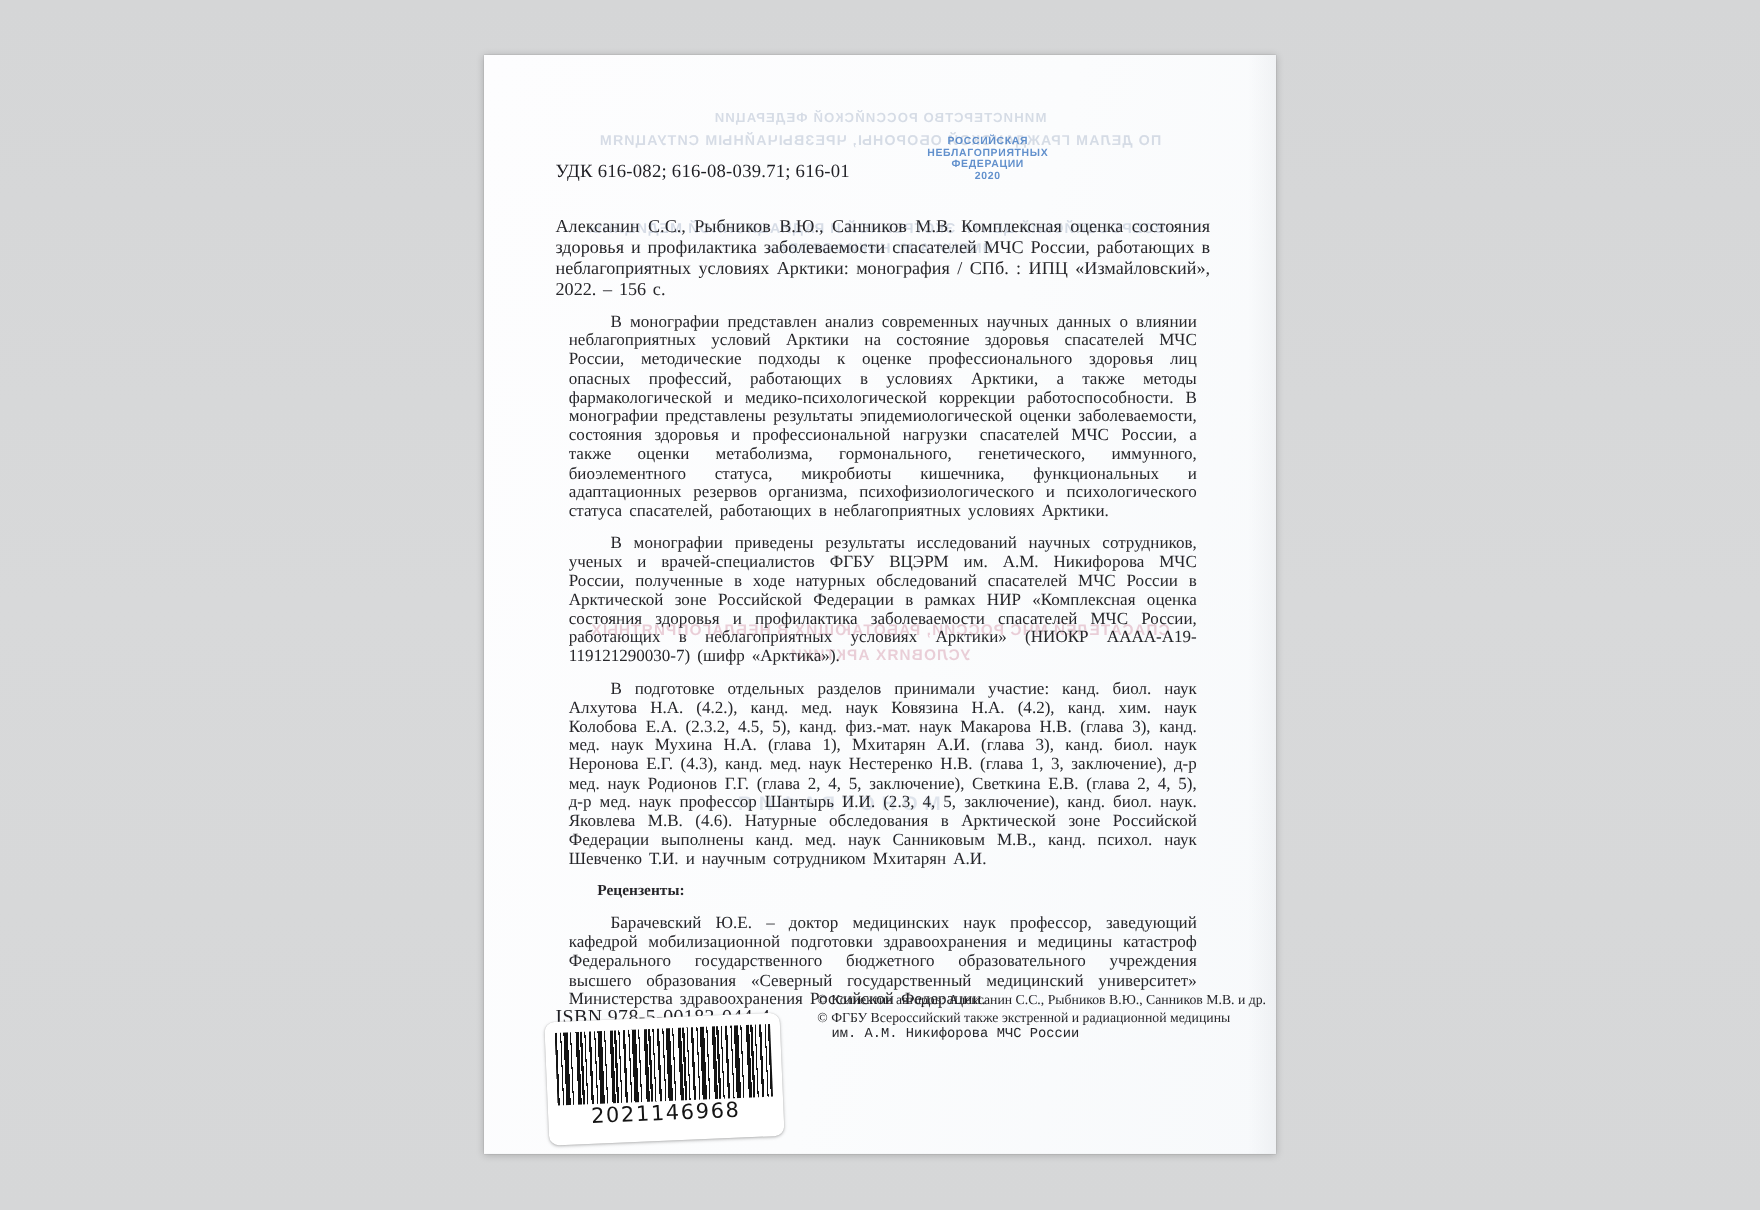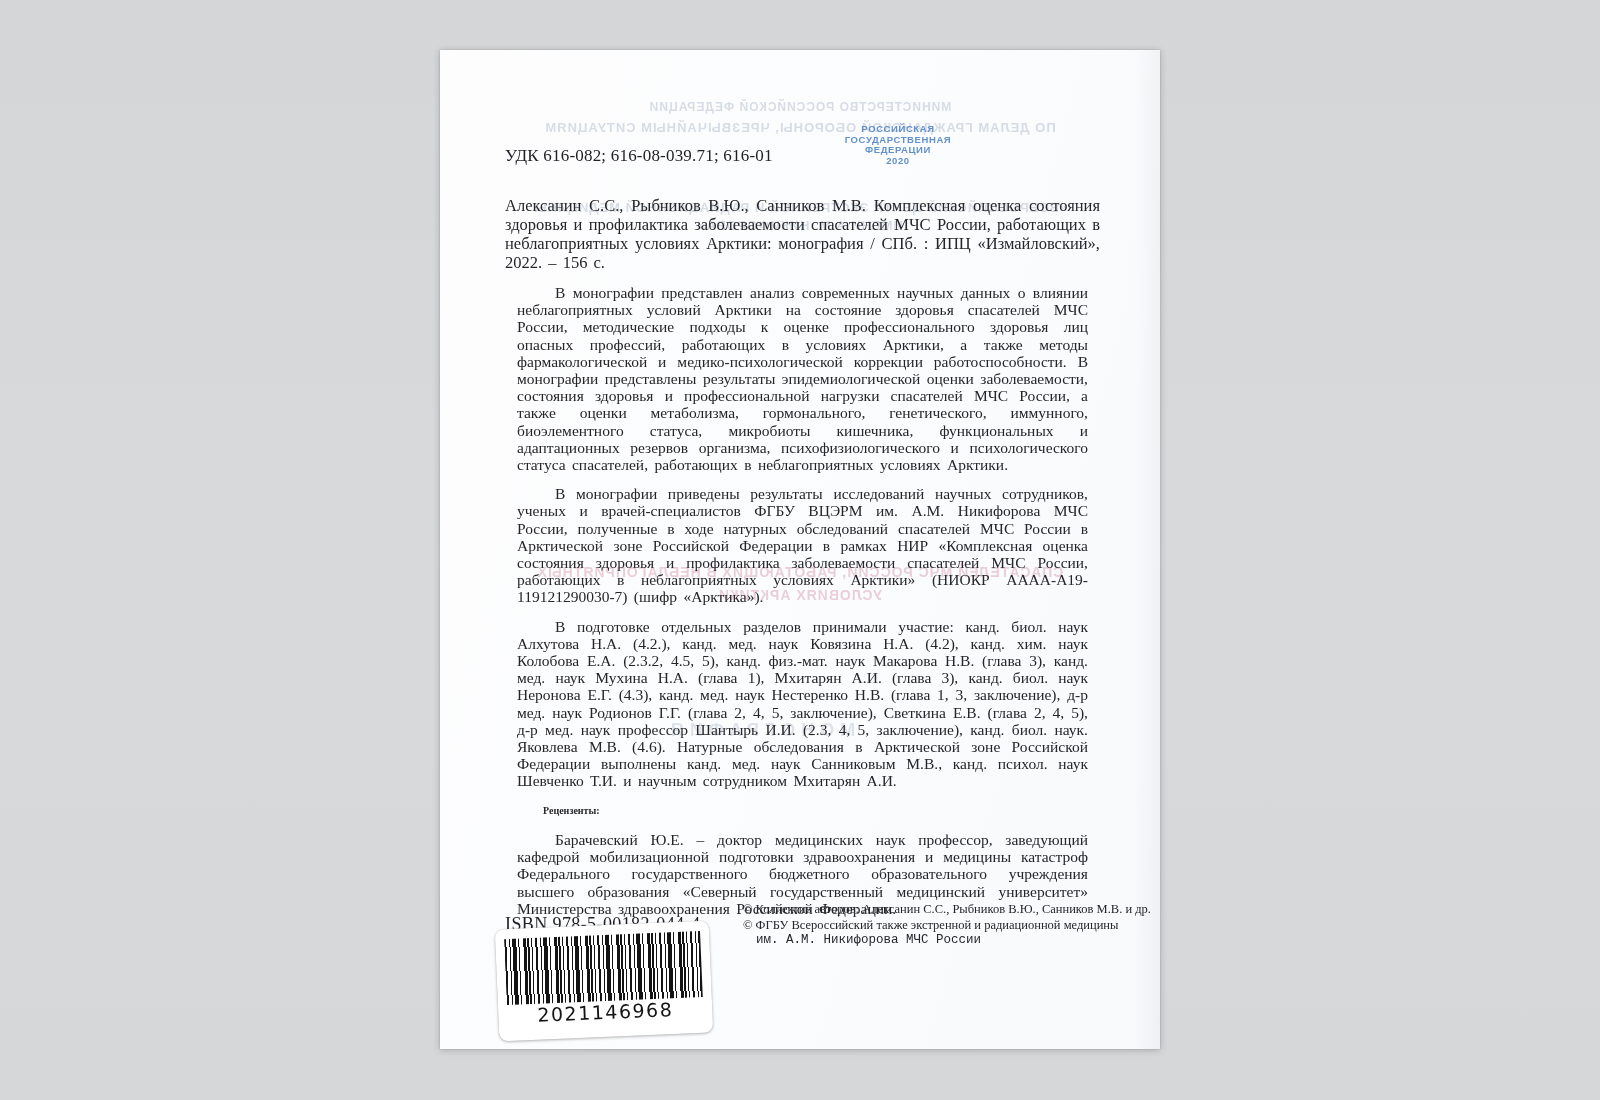--- a/index.html
+++ b/index.html
@@ -61,21 +61,21 @@
     text-align: justify; word-spacing: 2px;
     margin: 48px 0 11px 0;
   }
   .para {
     font-size: 15.5px; line-height: 17.2px;
     text-align: justify; word-spacing: 2.5px;
     text-indent: 38px;
     margin: 12px;
   }
   .reviewers-heading {
-    font-size: 10px; line-height: 17.2px;
+    font-size: 14px; line-height: 17.2px;
     font-weight: bold; text-indent: 38px; margin: 0;
   }
 
   
   .isbn {
     position: absolute; left: 65px; top: 864px;
     font-size: 18px; letter-spacing: 0.4px; color: #1f1f24;
   }
   .copyright {
     position: absolute; left: 303px; top: 852px; width: 375px;
@@ -120,21 +120,21 @@
   <div class="ghost" style="top: 150px;">«ВСЕРОССИЙСКИЙ ЦЕНТР ЭКСТРЕННОЙ И РАДИАЦИОННОЙ МЕДИЦИНЫ</div>
   <div class="ghost" style="top: 168px;">ИМЕНИ А.М. НИКИФОРОВА»</div>
   <div class="ghost pink" style="top: 514px;">СПАСАТЕЛЕЙ МЧС РОССИИ, РАБОТАЮЩИХ В НЕБЛАГОПРИЯТНЫХ</div>
   <div class="ghost pink" style="top: 537px;">УСЛОВИЯХ АРКТИКИ</div>
   <div class="ghost mono-title" style="top: 670px;">МОНОГРАФИЯ</div>
 
   <div class="udk">УДК 616-082; 616-08-039.71; 616-01</div>
 
   <div class="stamp">
     <div>РОССИЙСКАЯ</div>
-    <div>ГОСУДАРСТВЕННАЯ</div>
+    <div>НЕБЛАГОПРИЯТНЫХ</div>
     <div>ФЕДЕРАЦИИ</div>
     <div>2020</div>
   </div>
 
   <div class="bodytext">
     <p class="bib">Алексанин С.С., Рыбников В.Ю., Санников М.В. Комплексная оценка состояния здоровья и профилактика заболеваемости спасателей МЧС России, работающих в неблагоприятных условиях Арктики: монография / СПб. : ИПЦ «Измайловский», 2022. – 156 с.</p>
     <p class="para">В монографии представлен анализ современных научных данных о влиянии неблагоприятных условий Арктики на состояние здоровья спасателей МЧС России, методические подходы к оценке профессионального здоровья лиц опасных профессий, работающих в условиях Арктики, а также методы фармакологической и медико-психологической коррекции  работоспособности. В монографии представлены результаты эпидемиологической оценки заболеваемости, состояния здоровья и профессиональной нагрузки спасателей МЧС России, а также оценки метаболизма, гормонального, генетического, иммунного, биоэлементного статуса, микробиоты кишечника, функциональных и адаптационных резервов организма, психофизиологического и психологического статуса спасателей, работающих в неблагоприятных условиях Арктики.</p>
     <p class="para">В монографии приведены результаты исследований научных сотрудников, ученых и врачей-специалистов ФГБУ ВЦЭРМ им. А.М. Никифорова МЧС России, полученные в ходе натурных обследований спасателей МЧС России в Арктической зоне Российской Федерации в рамках НИР «Комплексная оценка состояния здоровья и профилактика заболеваемости спасателей МЧС России, работающих в неблагоприятных условиях Арктики» (НИОКР АААА-А19-119121290030-7) (шифр «Арктика»).</p>
     <p class="para">В подготовке отдельных разделов принимали участие: канд. биол. наук Алхутова Н.А. (4.2.), канд. мед. наук Ковязина Н.А. (4.2), канд. хим. наук Колобова Е.А. (2.3.2, 4.5, 5), канд. физ.-мат. наук Макарова Н.В. (глава 3), канд. мед. наук Мухина Н.А. (глава 1), Мхитарян А.И. (глава 3), канд. биол. наук Неронова Е.Г. (4.3), канд. мед. наук Нестеренко Н.В. (глава 1, 3, заключение), д-р мед. наук Родионов Г.Г. (глава 2, 4, 5, заключение), Светкина Е.В. (глава 2, 4, 5), д-р мед. наук профессор Шантырь И.И. (2.3, 4, 5, заключение), канд. биол. наук. Яковлева М.В. (4.6). Натурные обследования в Арктической зоне Российской Федерации выполнены канд. мед. наук Санниковым М.В., канд. психол. наук Шевченко Т.И. и научным сотрудником Мхитарян А.И.</p>
     <p class="reviewers-heading">Рецензенты:</p>

